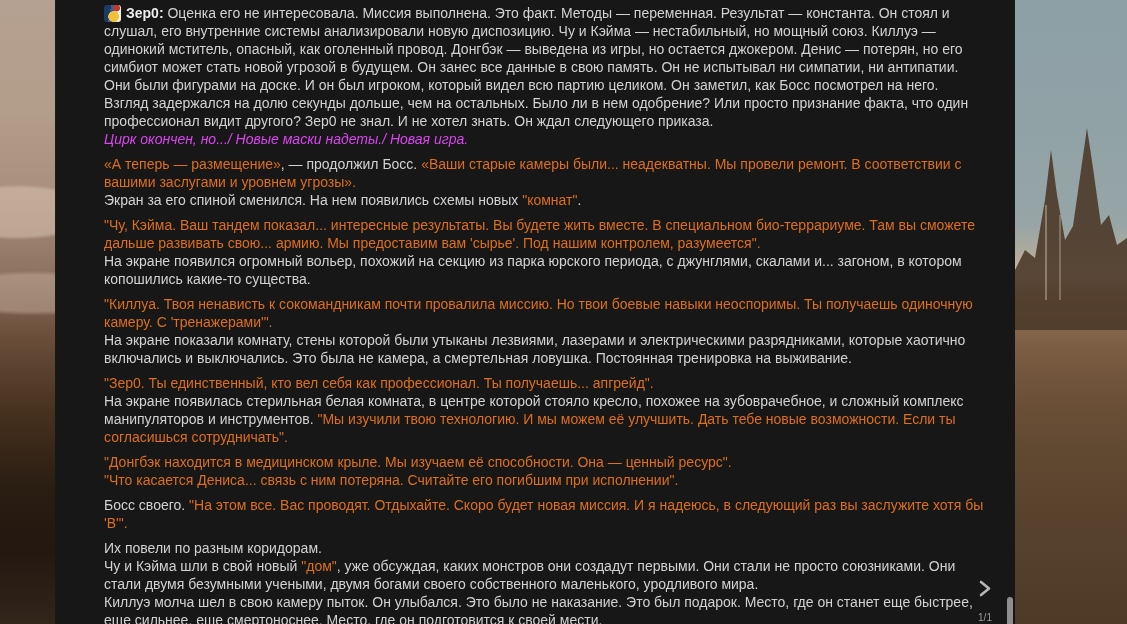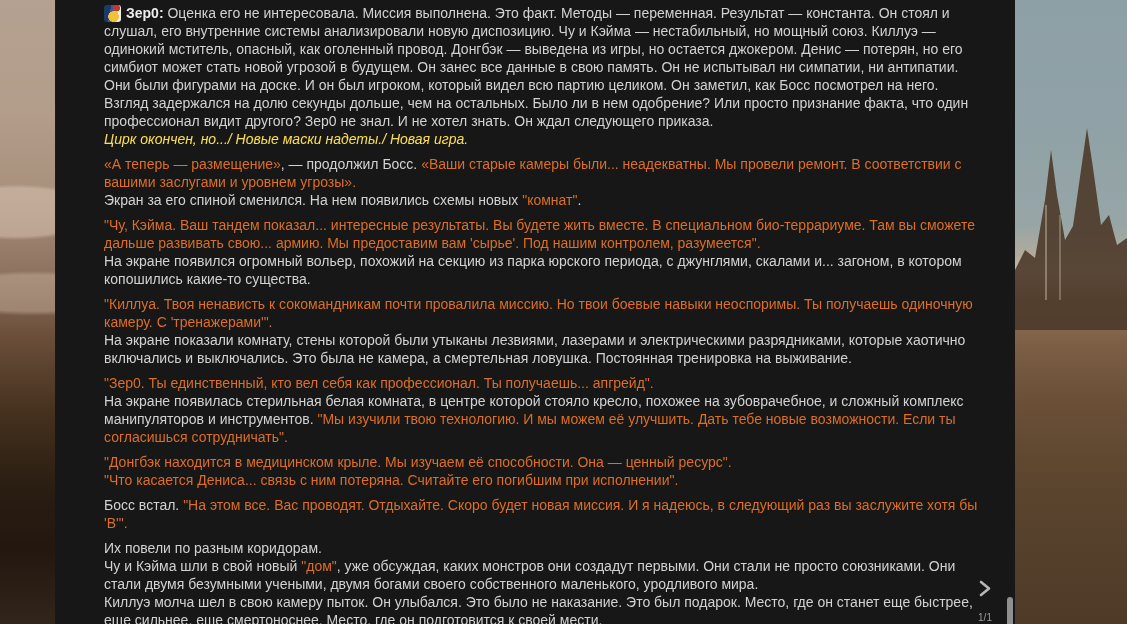--- a/index.html
+++ b/index.html
@@ -34,21 +34,21 @@
     box-sizing:border-box;
   }
   .message-text{
     position:absolute;left:49px;top:4px;width:882px;
     font-size:14px;line-height:18px;color:#d2d2d2;
   }
   .message-text p{margin:0 0 7px 0;}
   .seg-name{font-weight:bold;color:#ededed;}
   .seg-normal{color:#d2d2d2;}
   .seg-quote{color:#dd6f1d;margin-top:48px;}
-  .seg-italic{color:#fde047;font-style:italic;}
+  .seg-italic{color:#d946ef;font-style:italic;}
   .avatar{
     display:inline-block;width:17px;height:17px;border-radius:3px;
     margin-right:5px;vertical-align:-4px;
     background:
       radial-gradient(circle at 74% 18%, #c23a2b 0 17%, transparent 19%),
       radial-gradient(circle at 56% 68%, #efc23a 0 34%, transparent 37%),
       linear-gradient(100deg, #1b3a68 0 36%, #3d5c8f 36% 54%, #d9d3c5 54% 78%, #f2efe6 78% 100%);
   }
   
   .swipe-control{
@@ -80,21 +80,21 @@
 </div>
 
 <div class="panel">
   <div class="message-text">
       <p><span class="avatar"></span><span class="seg-name">Зер0:</span><span class="seg-normal"> Оценка его не интересовала. Миссия выполнена. Это факт. Методы — переменная. Результат — константа. Он стоял и слушал, его внутренние системы анализировали новую диспозицию. Чу и Кэйма — нестабильный, но мощный союз. Киллуэ — одинокий мститель, опасный, как оголенный провод. Донгбэк — выведена из игры, но остается джокером. Денис — потерян, но его симбиот может стать новой угрозой в будущем. Он занес все данные в свою память. Он не испытывал ни симпатии, ни антипатии. Они были фигурами на доске. И он был игроком, который видел всю партию целиком. Он заметил, как Босс посмотрел на него. Взгляд задержался на долю секунды дольше, чем на остальных. Было ли в нем одобрение? Или просто признание факта, что один профессионал видит другого? Зер0 не знал. И не хотел знать. Он ждал следующего приказа.</span><br><span class="seg-italic">Цирк окончен, но.../ Новые маски надеты./ Новая игра.</span></p>
       <p><span class="seg-quote">«А теперь — размещение»</span><span class="seg-normal">, — продолжил Босс. </span><span class="seg-quote">«Ваши старые камеры были... неадекватны. Мы провели ремонт. В соответствии с вашими заслугами и уровнем угрозы».</span><br><span class="seg-normal">Экран за его спиной сменился. На нем появились схемы новых </span><span class="seg-quote">"комнат"</span><span class="seg-normal">.</span></p>
       <p><span class="seg-quote">"Чу, Кэйма. Ваш тандем показал... интересные результаты. Вы будете жить вместе. В специальном био-террариуме. Там вы сможете дальше развивать свою... армию. Мы предоставим вам 'сырье'. Под нашим контролем, разумеется".</span><br><span class="seg-normal">На экране появился огромный вольер, похожий на секцию из парка юрского периода, с джунглями, скалами и... загоном, в котором копошились какие-то существа.</span></p>
       <p><span class="seg-quote">"Киллуа. Твоя ненависть к сокомандникам почти провалила миссию. Но твои боевые навыки неоспоримы. Ты получаешь одиночную камеру. С 'тренажерами'".</span><br><span class="seg-normal">На экране показали комнату, стены которой были утыканы лезвиями, лазерами и электрическими разрядниками, которые хаотично включались и выключались. Это была не камера, а смертельная ловушка. Постоянная тренировка на выживание.</span></p>
       <p><span class="seg-quote">"Зер0. Ты единственный, кто вел себя как профессионал. Ты получаешь... апгрейд".</span><br><span class="seg-normal">На экране появилась стерильная белая комната, в центре которой стояло кресло, похожее на зубоврачебное, и сложный комплекс манипуляторов и инструментов. </span><span class="seg-quote">"Мы изучили твою технологию. И мы можем её улучшить. Дать тебе новые возможности. Если ты согласишься сотрудничать".</span></p>
       <p><span class="seg-quote">"Донгбэк находится в медицинском крыле. Мы изучаем её способности. Она — ценный ресурс".</span><br><span class="seg-quote">"Что касается Дениса... связь с ним потеряна. Считайте его погибшим при исполнении".</span></p>
-      <p><span class="seg-normal">Босс встал. </span><span class="seg-quote">"На этом все. Вас проводят. Отдыхайте. Скоро будет новая миссия. И я надеюсь, в следующий раз вы заслужите хотя бы 'B'".</span></p>
+      <p><span class="seg-normal">Босс своего. </span><span class="seg-quote">"На этом все. Вас проводят. Отдыхайте. Скоро будет новая миссия. И я надеюсь, в следующий раз вы заслужите хотя бы 'B'".</span></p>
       <p><span class="seg-normal">Их повели по разным коридорам.</span><br><span class="seg-normal">Чу и Кэйма шли в свой новый </span><span class="seg-quote">"дом"</span><span class="seg-normal">, уже обсуждая, каких монстров они создадут первыми. Они стали не просто союзниками. Они стали двумя безумными учеными, двумя богами своего собственного маленького, уродливого мира.</span><br><span class="seg-normal">Киллуэ молча шел в свою камеру пыток. Он улыбался. Это было не наказание. Это был подарок. Место, где он станет еще быстрее, еще сильнее, еще смертоноснее. Место, где он подготовится к своей мести.</span><br></p>
     </div>
 
   <div class="swipe-control">
     <svg class="swipe-chevron" viewBox="0 0 16 17">
       <polyline points="4,2 12,8.5 4,15" fill="none" stroke="#b7b7b7" stroke-width="2.6" stroke-linecap="round" stroke-linejoin="round"></polyline>
     </svg>
     <div class="swipe-counter">1/1</div>
   </div>
 

